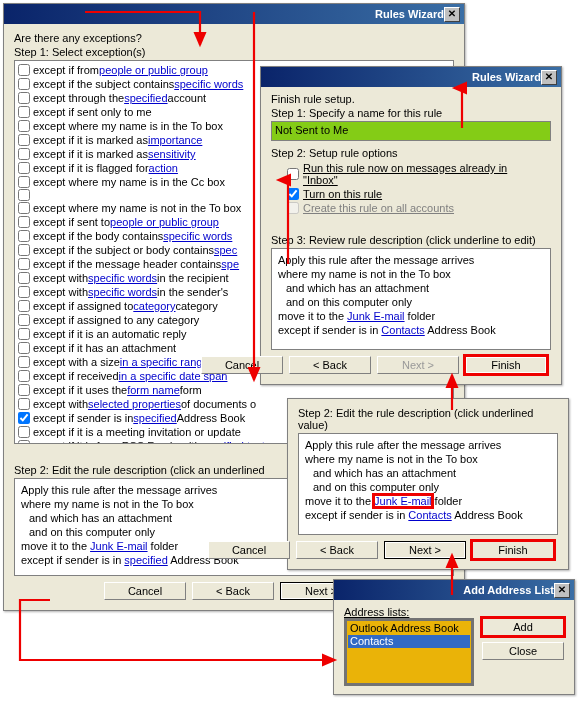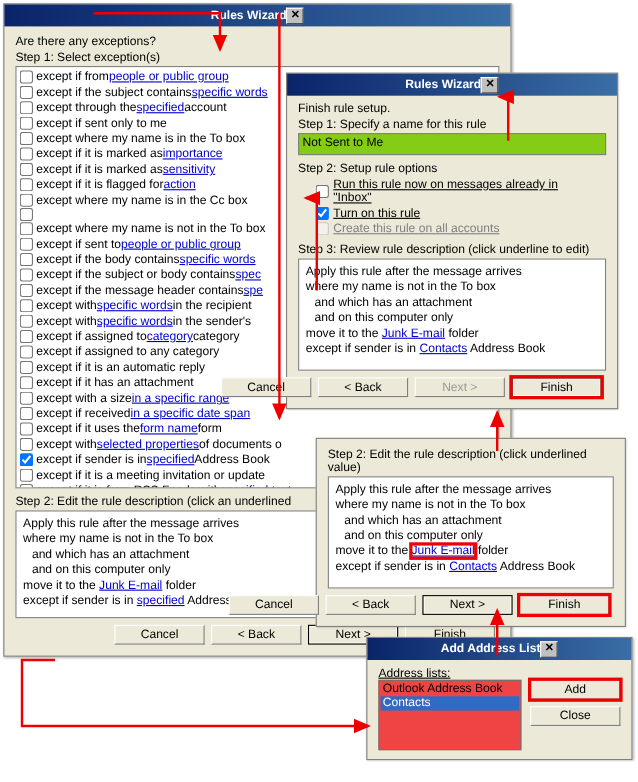--- a/index.html
+++ b/index.html
@@ -17,21 +17,21 @@
     border: 1px solid #808080;
     background: #ece9d8;
     box-shadow: 1px 1px 2px rgba(0,0,0,0.3);
   }
   .titlebar {
     background: linear-gradient(to right, #0a246a, #3a6ea5);
     color: #fff;
     font-weight: bold;
     padding: 2px 4px;
     display: flex;
-    justify-content: center;
+    justify-content: flex-end;
     align-items: center;
     height: 16px;
   }
   .titlebar .closebtn {
     background: #c0c0c0;
     border: 1px solid #fff;
     border-right-color:#404040;
     border-bottom-color:#404040;
     width: 14px;
     height: 13px;
@@ -88,22 +88,22 @@
     background:#84cc16;
     border: 1px solid #808080;
     padding: 1px 3px;
     height: 16px;
     line-height:14px;
   }
   .opt-row { display:flex; align-items:center; gap:4px; padding:1px 16px;}
   .opt-row input { margin:0; width:12px; height:12px;}
   .disabled { color:#808080; }
   .list-box {
-    background:#ef4444;
-    border:1px solid #737373;
+    background:#eab308;
+    border:3px solid #737373;
     height: 60px;
     overflow:auto;
     padding:1px;
   }
   .list-item { padding:0 2px; line-height:13px;}
   .list-item.sel { background:#316ac5; color:#fff; }
   .redbox { outline: 3px solid #e00; outline-offset: -1px; }
   svg.arrow { position:absolute; left:0; top:0; pointer-events:none; }
 </style>
 </head>
@@ -250,21 +250,21 @@
           <input type="checkbox" style="">
           <span>except if it is a meeting invitation or update</span>
         </div>
         <div class="chk-row">
           <input type="checkbox" style="">
           <span>except if it is from RSS Feeds with </span>
           <span class="link">specified text</span>
         </div>
       </div>
 
-    <div class="step-label" style="margin-top:6px">Step 2: Edit the rule description (click an underlined</div>
+    <div class="step-label" style="margin-top:20px">Step 2: Edit the rule description (click an underlined</div>
     <div class="desc-box" style="height:88px">
       <div>Apply this rule after the message arrives</div>
       <div>where my name is not in the To box</div>
       <div style="padding-left:8px">  and which has an attachment</div>
       <div style="padding-left:8px">  and on this computer only</div>
       <div><span>move it to the </span><span class="link">Junk E-mail</span><span> folder</span></div>
       <div><span>except if sender is in </span><span class="link">specified</span><span> Address Book</span></div>
     </div>
 
     <div class="btnrow">
@@ -293,21 +293,21 @@
       </div>
     <div class="opt-row">
         <input type="checkbox" checked="" style="">
         <span style="text-decoration:underline">Turn on this rule</span>
       </div>
     <div class="opt-row disabled">
         <input type="checkbox" disabled="" style="">
         <span style="text-decoration:underline">Create this rule on all accounts</span>
       </div>
 
-    <div class="step-label" style="margin-top:6px">Step 3: Review rule description (click underline to edit)</div>
+    <div class="step-label" style="margin-top:19px">Step 3: Review rule description (click underline to edit)</div>
     <div class="desc-box" style="height:92px">
       <div>Apply this rule after the message arrives</div>
       <div>where my name is not in the To box</div>
       <div style="padding-left:8px">  and which has an attachment</div>
       <div style="padding-left:8px">  and on this computer only</div>
       <div><span>move it to the </span><span class="link">Junk E-mail</span><span> folder</span></div>
       <div><span>except if sender is in </span><span class="link">Contacts</span><span> Address Book</span></div>
     </div>
 
     <div class="btnrow">

